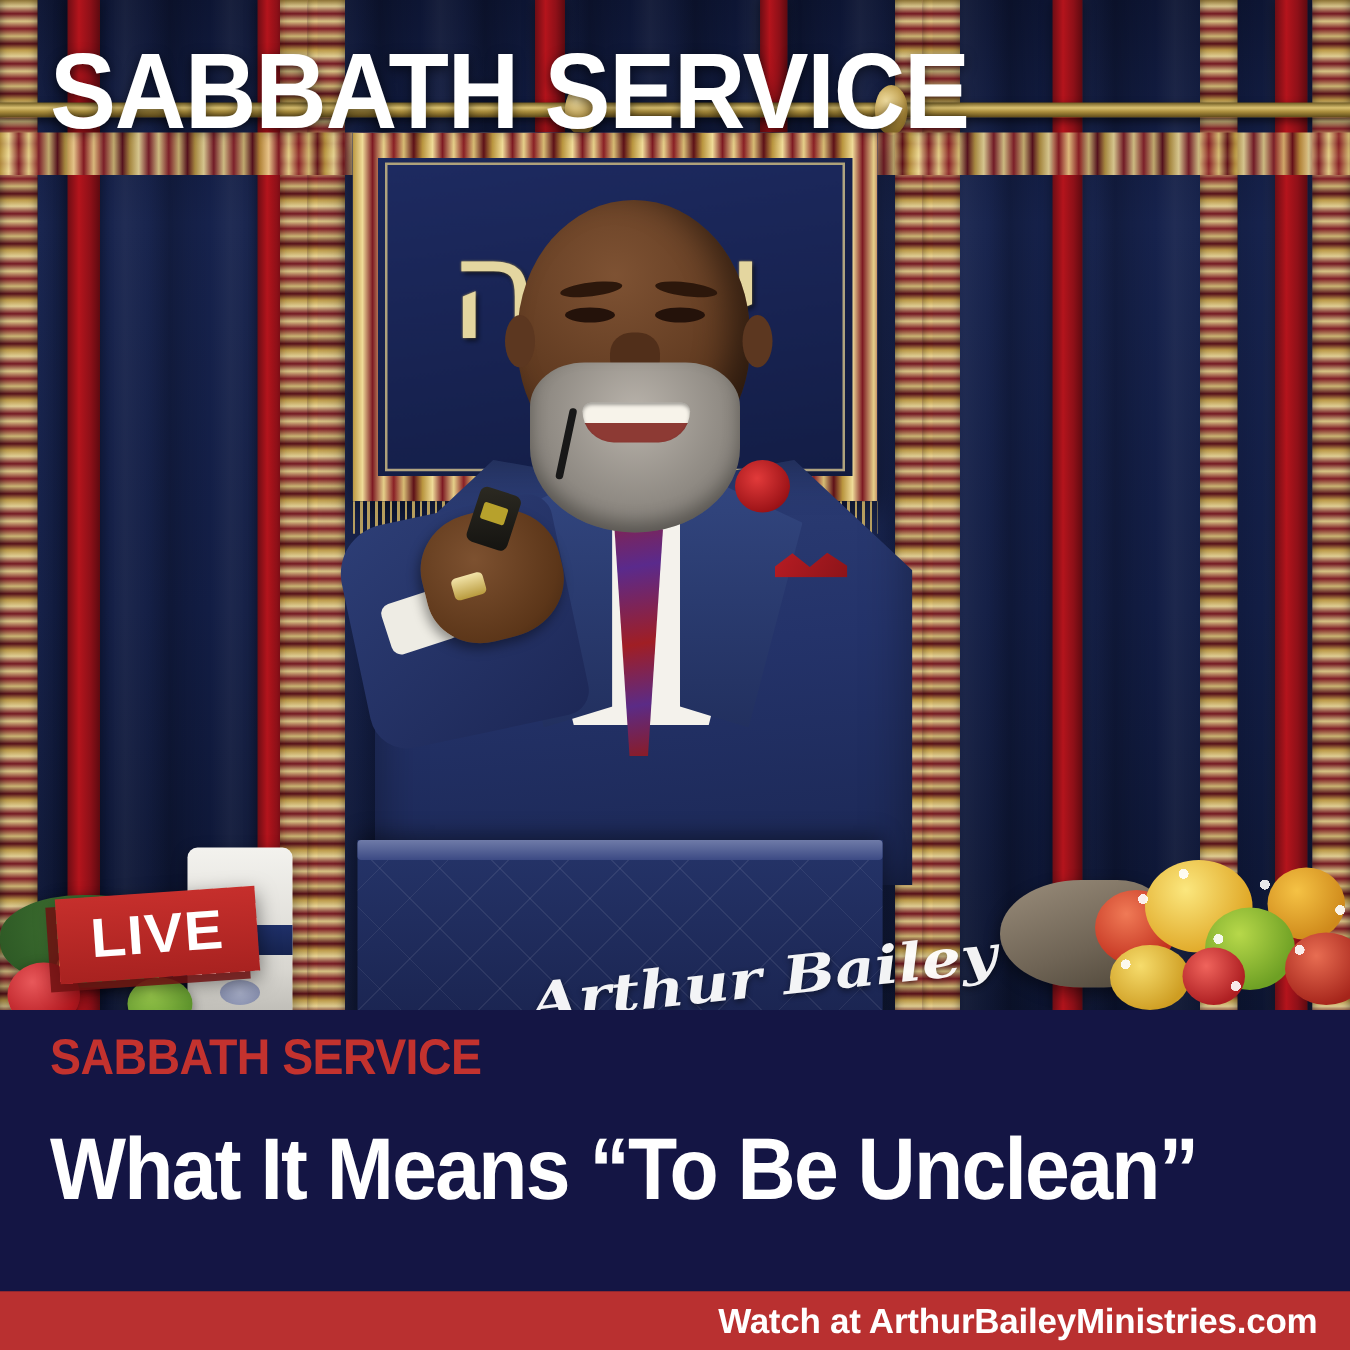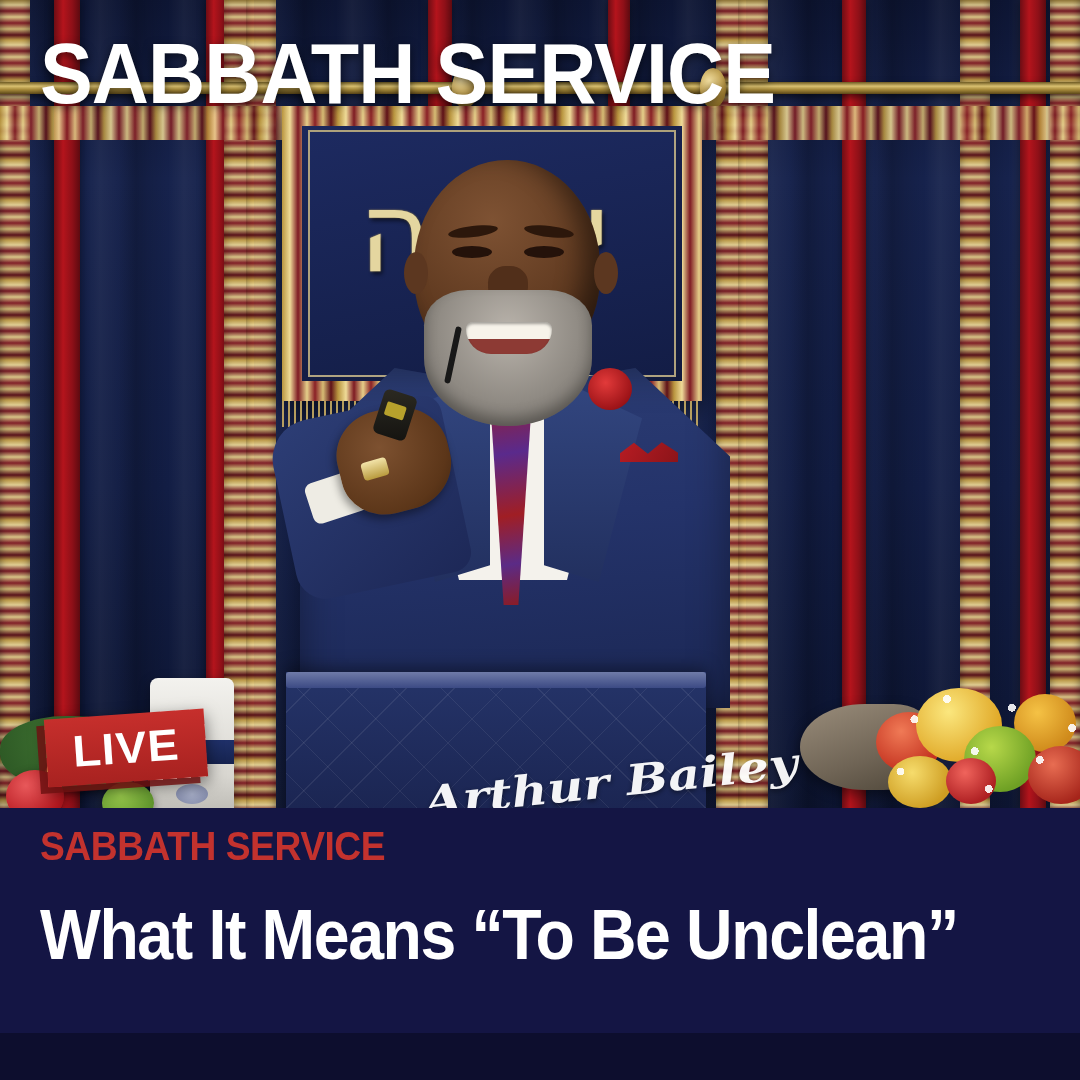--- a/index.html
+++ b/index.html
@@ -505,14 +505,17 @@
       </div>
     </div>
 
   </div>
 
   <div class="navy-band">
     <div class="kicker">SABBATH SERVICE</div>
     <div class="headline">What It Means “To Be Unclean”</div>
   </div>
 
+  <div class="red-bar">
+    <div class="footer-text">Watch at ArthurBaileyMinistries.com</div>
+  </div>
 
 </div>
 
 </body></html>

